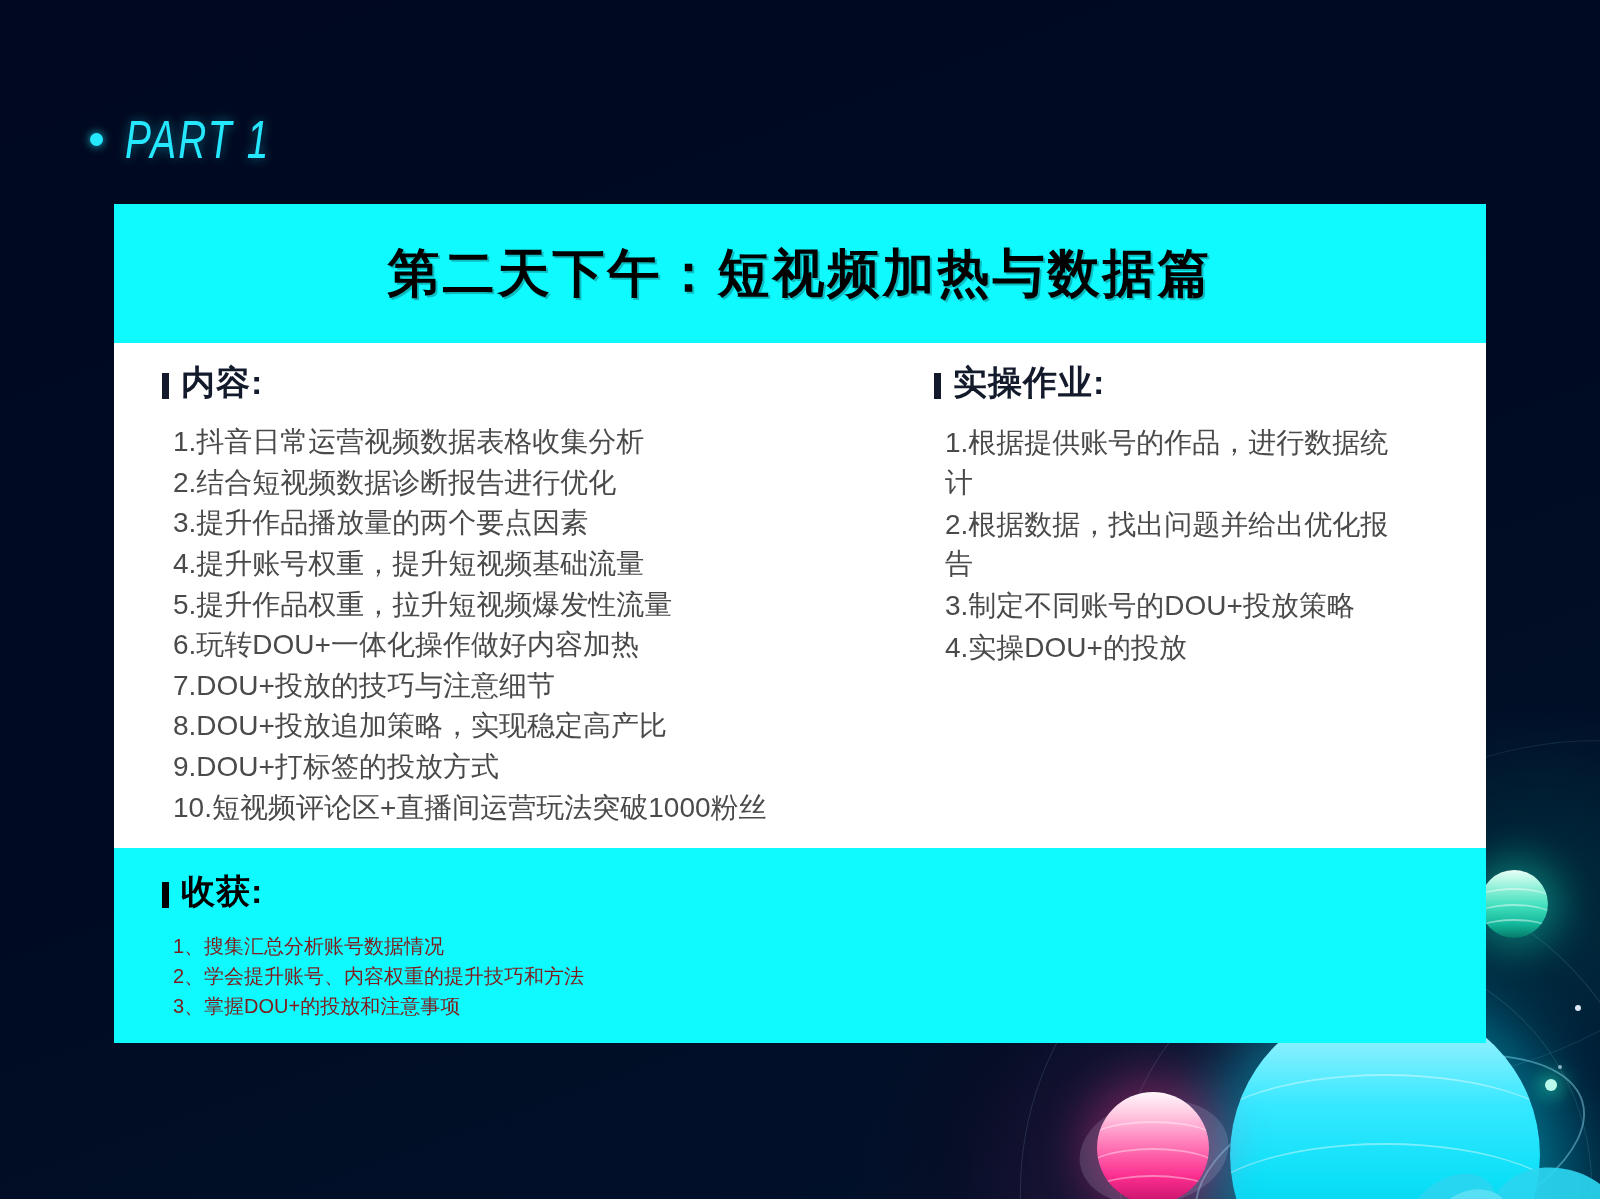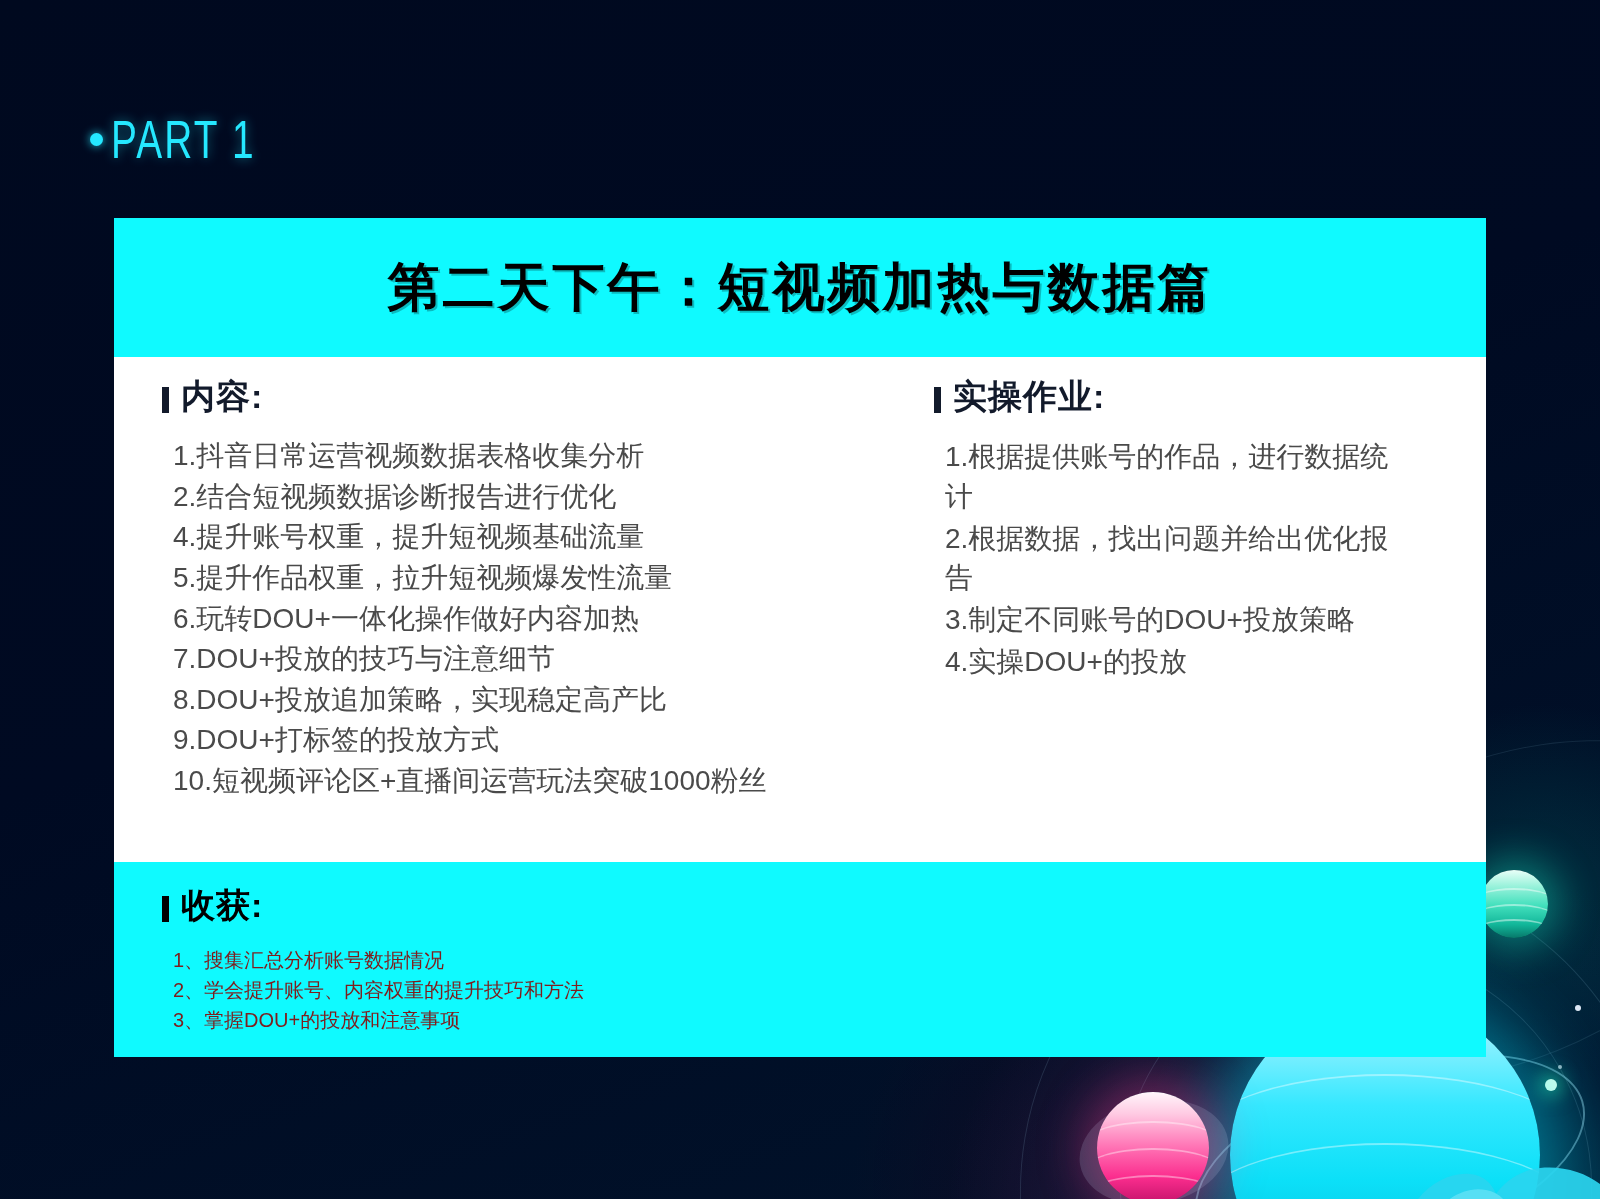--- a/index.html
+++ b/index.html
@@ -109,21 +109,22 @@
     left: 1400px; top: 1110px;
     width: 210px; height: 110px;
   }
 
   
   #part-label {
     position: absolute;
     left: 90px; top: 112px;
     display: flex;
     align-items: center;
-    gap: 8px;
+    gap: 22px;
+    font-style: italic;
   }
   #part-bullet {
     width: 13px; height: 13px;
     border-radius: 50%;
     background: #25e8ff;
     box-shadow: 0 0 10px rgba(37,232,255,0.85);
   }
   #part-text {
     color: #25e8ff;
     font-size: 54px;
@@ -132,21 +133,21 @@
     line-height: 1;
     transform: scaleX(0.72);
     transform-origin: left center;
     white-space: nowrap;
     text-shadow: 0 0 14px rgba(37,232,255,0.45);
   }
 
   
   #content-card {
     position: absolute;
-    left: 114px; top: 218px;
+    left: 114px; top: 204px;
     width: 1372px; height: 839px;
     background: #ffffff;
     display: flex;
     flex-direction: column;
   }
 
   #card-title-bar {
     height: 139px;
     background: #0ffaff;
     display: flex;
@@ -287,20 +288,21 @@
   <div id="card-body">
 
     <div class="col" id="col-content">
       <div class="section-head">
         <span class="head-marker"></span>
         <span class="head-text">内容:</span>
       </div>
       <ul class="item-list" id="content-list">
         <li>1.抖音日常运营视频数据表格收集分析</li>
         <li>2.结合短视频数据诊断报告进行优化</li>
+        <li>3.提升作品播放量的两个要点因素</li>
         <li>4.提升账号权重，提升短视频基础流量</li>
         <li>5.提升作品权重，拉升短视频爆发性流量</li>
         <li>6.玩转DOU+一体化操作做好内容加热</li>
         <li>7.DOU+投放的技巧与注意细节</li>
         <li>8.DOU+投放追加策略，实现稳定高产比</li>
         <li>9.DOU+打标签的投放方式</li>
         <li>10.短视频评论区+直播间运营玩法突破1000粉丝</li>
       </ul>
     </div>
 

